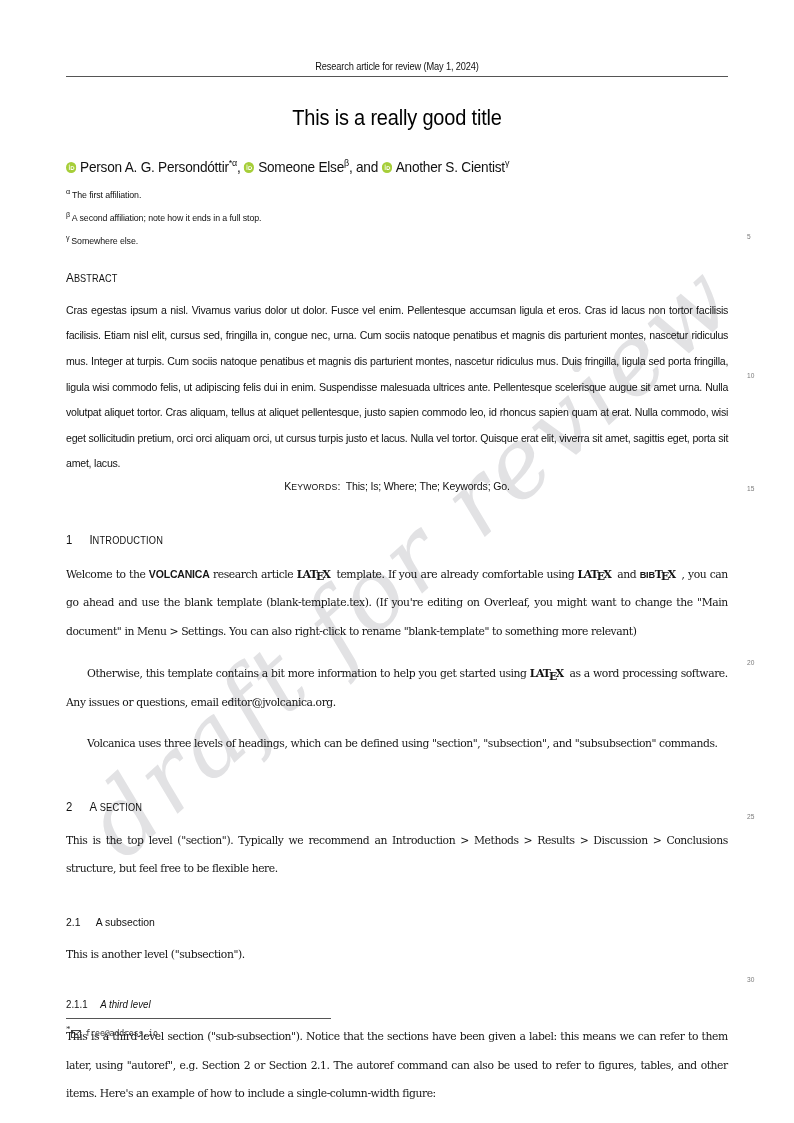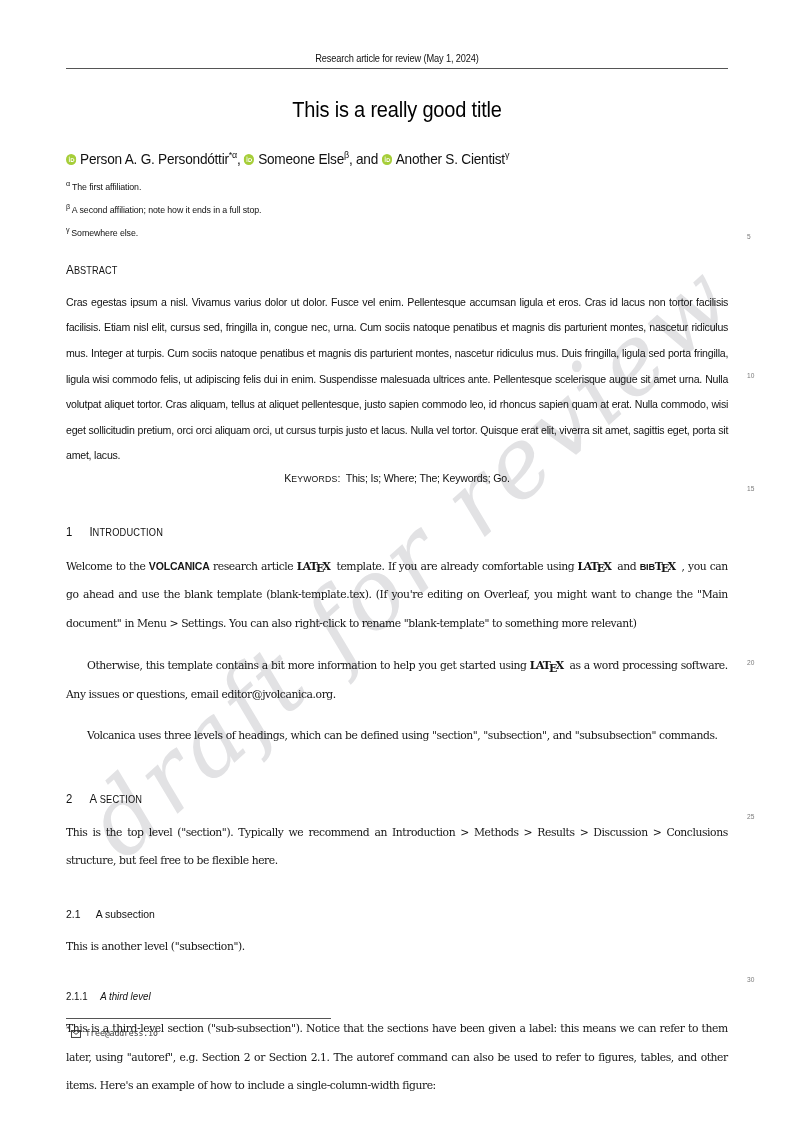--- a/index.html
+++ b/index.html
@@ -47,21 +47,21 @@
     letter-spacing: 4px;
     color: #e2e2e4;
     white-space: nowrap;
     user-select: none;
   }
 
   
   #content {
     position: absolute;
     left: 66px;
-    top: 0;
+    top: 8px;
     width: 662px;
     z-index: 2;
   }
 
   
   .runhead {
     padding-top: 52px;
     text-align: center;
     font-family: "Liberation Sans", sans-serif;
     font-size: 10.5px;

